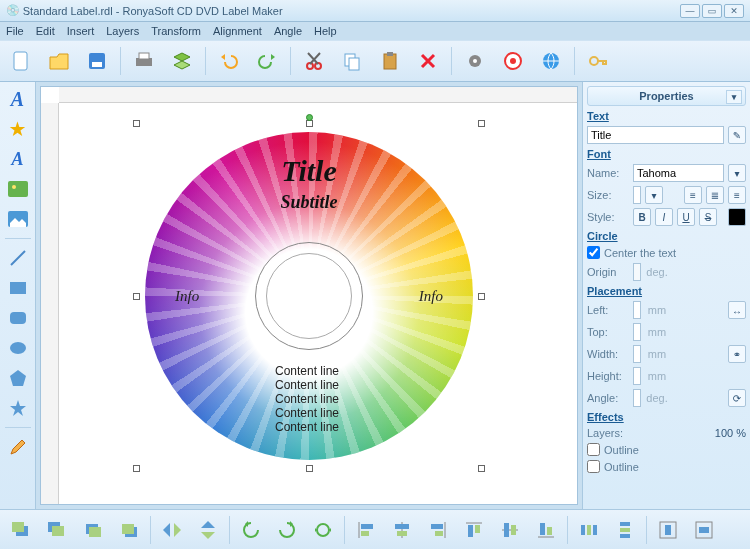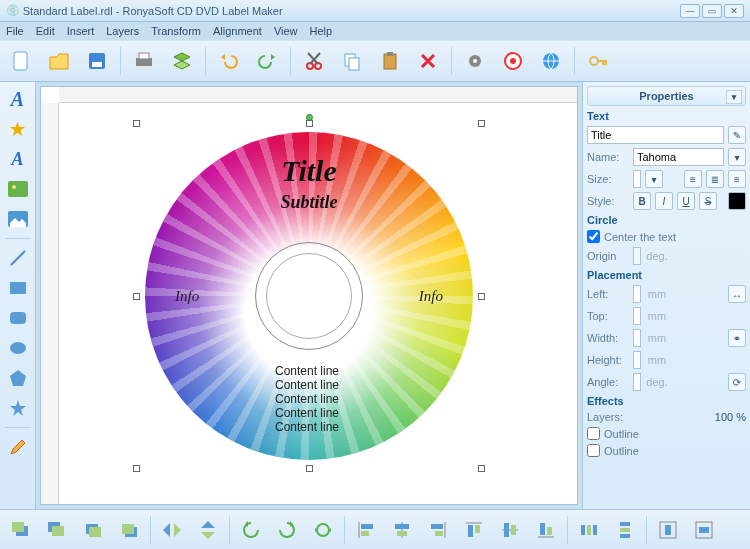--- a/index.html
+++ b/index.html
@@ -33,21 +33,21 @@
   .bighole { position: absolute; top: 50%; left: 50%; width: 108px; height: 108px; margin: -54px 0 0 -54px; border-radius: 50%; border: 1px solid #888; }
   .disc .title  { position: absolute; top: 22px; left: 0; right: 0; text-align: center; font: italic bold 30px Tahoma; color: #111; }
   .disc .subtitle { position: absolute; top: 60px; left: 0; right: 0; text-align: center; font: italic bold 18px Tahoma; color: #111; }
   .disc .info-l { position: absolute; top: 50%; left: 30px; transform: translateY(-50%); font: italic 15px Tahoma; color: #222; }
   .disc .info-r { position: absolute; top: 50%; right: 30px; transform: translateY(-50%); font: italic 15px Tahoma; color: #222; }
   .disc .lines { position: absolute; bottom: 26px; left: 0; right: 4px; text-align: center; font: 12px/14px Tahoma; color: #222; }
 
   .props { width: 168px; background: linear-gradient(#e9f3fc, #d8ebf9); border-left: 1px solid #a9c9e1; font-size: 11px; color: #315679; padding: 4px; overflow: hidden; }
   .props .hdr { background: linear-gradient(#f0f8ff, #d9ecfa); border: 1px solid #b7d3ea; border-radius: 3px; font-weight: bold; text-align: center; padding: 3px 0; margin-bottom: 2px; position: relative; }
   .props .hdr .dd { position:absolute; right:3px; top:3px; width:16px; height:14px; border:1px solid #b7d3ea; background:#eef7fe; font-size:9px; line-height:12px; text-align:center; }
-  .section-title { color: #1a5b93; font-weight: bold; margin: 4px 0 4px 0; }
+  .section-title { color: #1a5b93; font-weight: bold; margin: 4px 0 4px 0; text-decoration: underline; }
   .row { display: flex; align-items: center; gap: 4px; margin-bottom: 4px; }
   .row label { width: 42px; color: #5e7e98; }
   .row .unit { color: #9ab0c2; width: 24px; text-align: center; }
   .row input[type=text] { height: 18px; border: 1px solid #a9c4da; padding: 0 3px; font-size: 11px; background: #fff; flex:1; min-width:0;}
   .row input.ro { color:#999; background:#f5f9fc;}
   .iconbtn { width: 18px; height: 18px; border: 1px solid #a9c4da; background: #f2f9ff; display:inline-flex; align-items:center; justify-content:center; font-size:10px; border-radius:2px;}
   .swatch { width: 18px; height: 18px; border: 1px solid #a9c4da; background: #000; border-radius:2px;}
   .cbx { display: flex; align-items: center; gap: 4px; margin-bottom: 4px; color:#5e7e98;}
 
   .bottombar { height: 40px; background: linear-gradient(#e9f3fc, #d5e8f7); border-top: 1px solid #a9c9e1; display: flex; align-items: center; padding: 0 6px; gap: 6px; }
@@ -65,21 +65,21 @@
   <span class="winbtn">✕</span>
 </div>
 
 <div class="menubar">
   <span>File</span>
   <span>Edit</span>
   <span>Insert</span>
   <span>Layers</span>
   <span>Transform</span>
   <span>Alignment</span>
-  <span>View</span>
+  <span>Angle</span>
   <span>Help</span>
 </div>
 
 <div class="toolbar">
   <div class="tbtn">
       <svg width="22" height="22">
         <rect x="4" y="2" width="13" height="18" rx="2" fill="#fff" stroke="#6aa7d6"></rect>
       </svg>
     </div>
   <div class="tbtn">
@@ -267,20 +267,21 @@
       <span>Properties</span>
       <span class="dd">▾</span>
     </div>
 
     <div class="section-title">Text</div>
     <div class="row">
       <input type="text" value="Title" style="">
       <span class="iconbtn">✎</span>
     </div>
 
+    <div class="section-title">Font</div>
     <div class="row">
       <label>Name:</label>
       <input type="text" value="Tahoma" style="">
       <span class="iconbtn">▾</span>
     </div>
     <div class="row">
       <label>Size:</label>
       <input type="text" style="width: 36px; flex: 0 1 0%;" value="13">
       <span class="iconbtn">▾</span>
       <span style="flex:1"></span>

